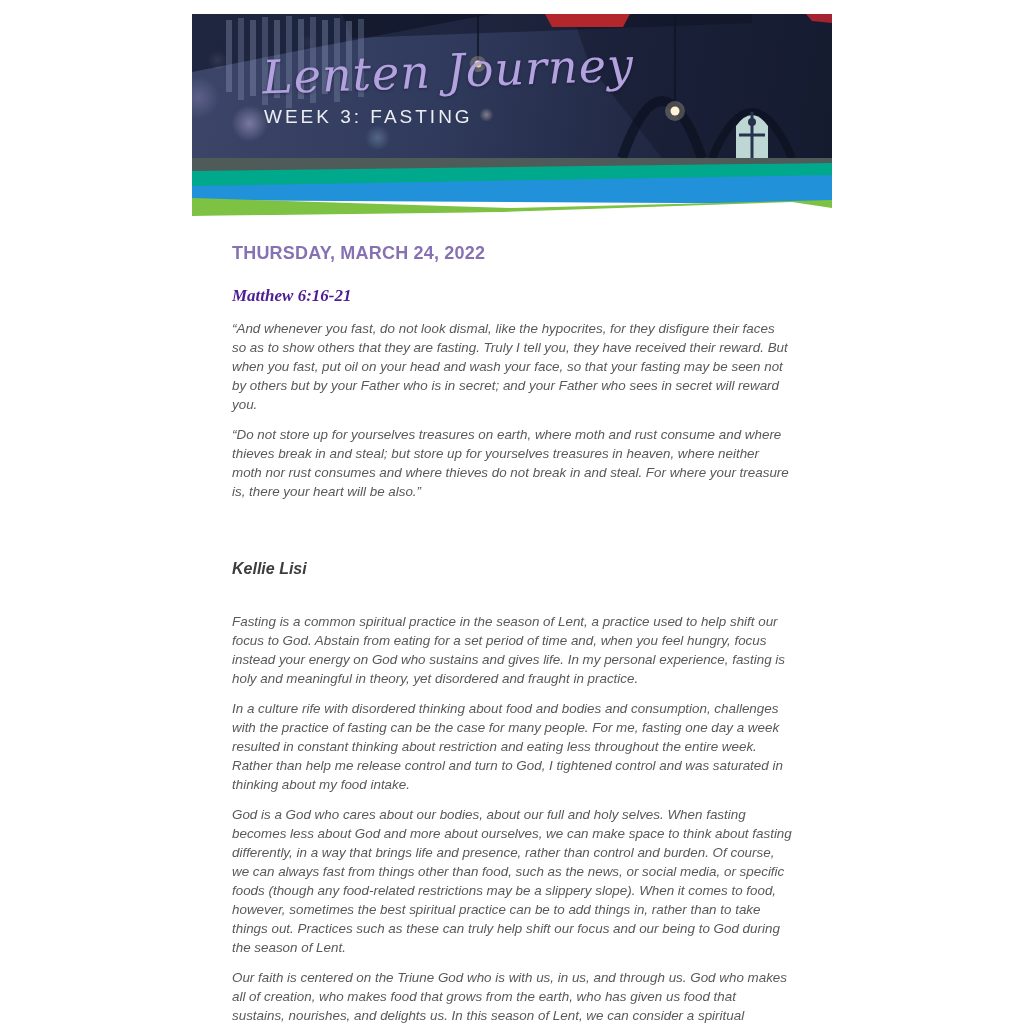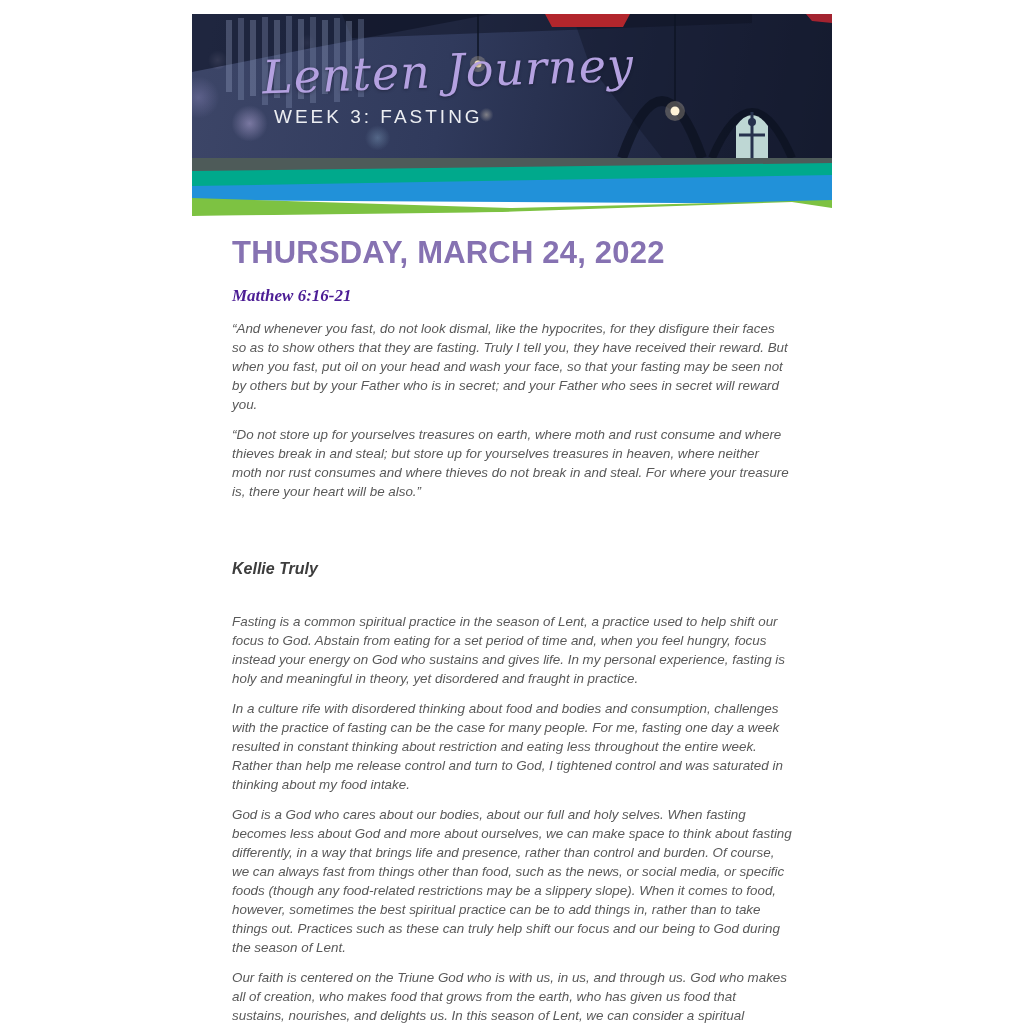--- a/index.html
+++ b/index.html
@@ -46,21 +46,21 @@
     font-style: italic;
     font-size: 46px;
     line-height: 1;
     color: #b4a1e0;
     letter-spacing: 1px;
     transform: rotate(-2deg);
     text-shadow: 0 1px 3px rgba(20,20,40,.5);
   }
   .week-subtitle {
     margin-top: 12px;
-    margin-left: 12px;
+    margin-left: 2px;
     font-size: 19px;
     font-weight: 400;
     letter-spacing: 3px;
     color: #eceef2;
     transform: none;
   }
   
   .waves {
     display: block;
     width: 640px;
@@ -68,21 +68,21 @@
   }
   
   .content {
     padding: 0 40px;
     color: #595959;
     font-size: 13.4px;
     line-height: 19px;
   }
   .date-heading {
     margin: 22px 0 20px 0;
-    font-size: 31px;
+    font-size: 18px;
     line-height: 26px;
     font-weight: bold;
     color: #8672b2;
     letter-spacing: 0.2px;
   }
   .scripture-ref {
     margin: 0 0 14px 0;
     font-family: "Liberation Serif", serif;
     font-style: italic;
     font-weight: bold;
@@ -168,21 +168,21 @@
   </svg>
 
   <div class="content">
     <h1 class="date-heading">THURSDAY, MARCH 24, 2022</h1>
 
     <h2 class="scripture-ref">Matthew 6:16-21</h2>
 
     <p>“And whenever you fast, do not look dismal, like the hypocrites, for they disfigure their faces so as to show others that they are fasting. Truly I tell you, they have received their reward. But when you fast, put oil on your head and wash your face, so that your fasting may be seen not by others but by your Father who is in secret; and your Father who sees in secret will reward you.</p>
     <p>“Do not store up for yourselves treasures on earth, where moth and rust consume and where thieves break in and steal; but store up for yourselves treasures in heaven, where neither moth nor rust consumes and where thieves do not break in and steal. For where your treasure is, there your heart will be also.”</p>
 
-    <h3 class="author-name">Kellie Truly</h3>
+    <h3 class="author-name">Kellie Lisi</h3>
 
     <p>Fasting is a common spiritual practice in the season of Lent, a practice used to help shift our focus to God. Abstain from eating for a set period of time and, when you feel hungry, focus instead your energy on God who sustains and gives life. In my personal experience, fasting is holy and meaningful in theory, yet disordered and fraught in practice.</p>
     <p>In a culture rife with disordered thinking about food and bodies and consumption, challenges with the practice of fasting can be the case for many people. For me, fasting one day a week resulted in constant thinking about restriction and eating less throughout the entire week. Rather than help me release control and turn to God, I tightened control and was saturated in thinking about my food intake.</p>
     <p>God is a God who cares about our bodies, about our full and holy selves. When fasting becomes less about God and more about ourselves, we can make space to think about fasting differently, in a way that brings life and presence, rather than control and burden. Of course, we can always fast from things other than food, such as the news, or social media, or specific foods (though any food-related restrictions may be a slippery slope). When it comes to food, however, sometimes the best spiritual practice can be to add things in, rather than to take things out. Practices such as these can truly help shift our focus and our being to God during the season of Lent.</p>
     <p>Our faith is centered on the Triune God who is with us, in us, and through us. God who makes all of creation, who makes food that grows from the earth, who has given us food that sustains, nourishes, and delights us. In this season of Lent, we can consider a spiritual practice that honors the gift of food, that honors the gift of our bodies, our relationships, and our Earth, even as we engage with hunger and the practice of fasting.</p>
   </div>
 
 </div>
 
 </body></html>

